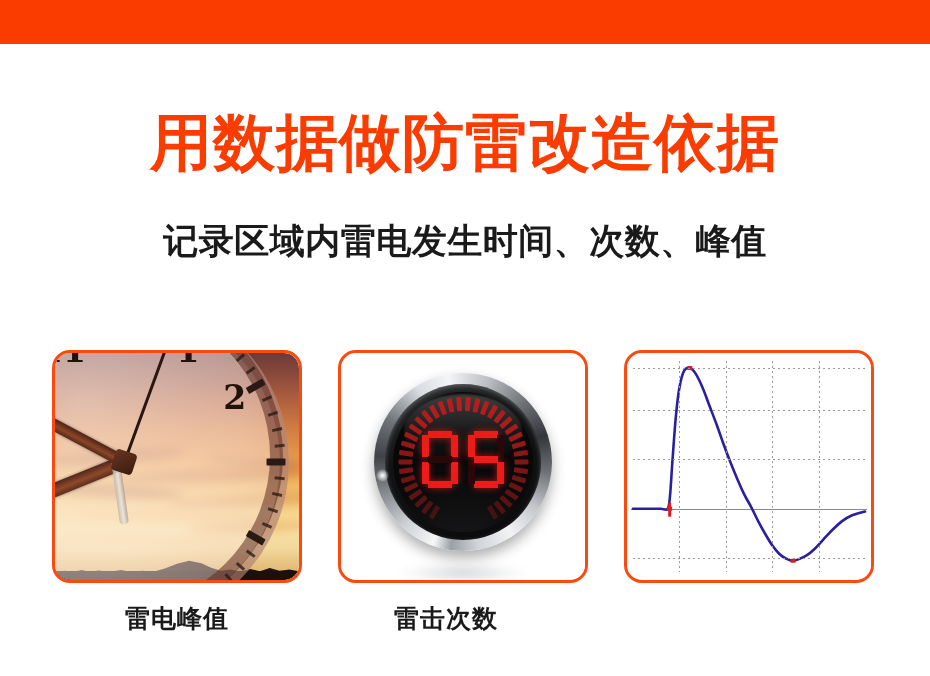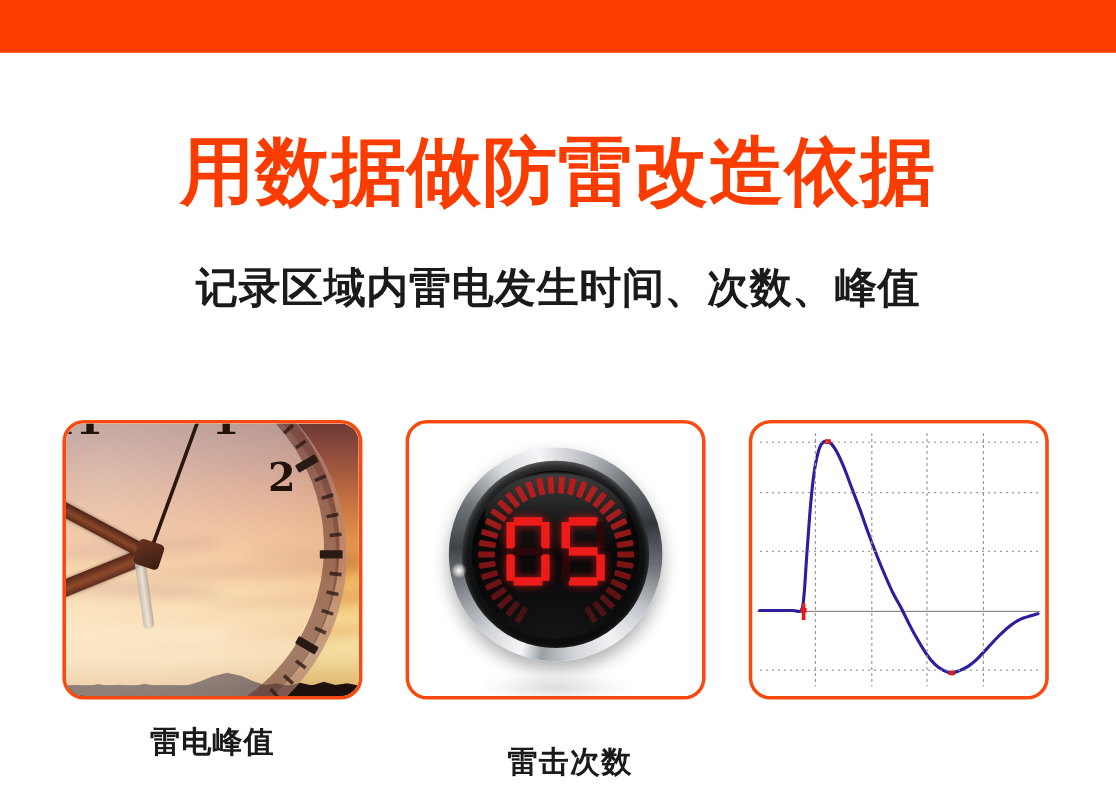--- a/index.html
+++ b/index.html
@@ -371,21 +371,21 @@
     width: 250px;
     text-align: center;
     font-size: 25px;
     line-height: 34px;
     font-weight: bold;
     color: #1a1a1a;
     letter-spacing: 1px;
     white-space: nowrap;
   }
   .caption.c1 { left: 52px; }
-  .caption.c2 { left: 350px; margin-top: 16px; }
+  .caption.c2 { left: 321px; }
   .caption.c3 { left: 624px; }
 </style>
 </head>
 <body>
 
 <div class="top-bar"></div>
 
 <div class="title">用数据做防雷改造依据</div>
 <div class="subtitle">记录区域内雷电发生时间、次数、峰值</div>
 

